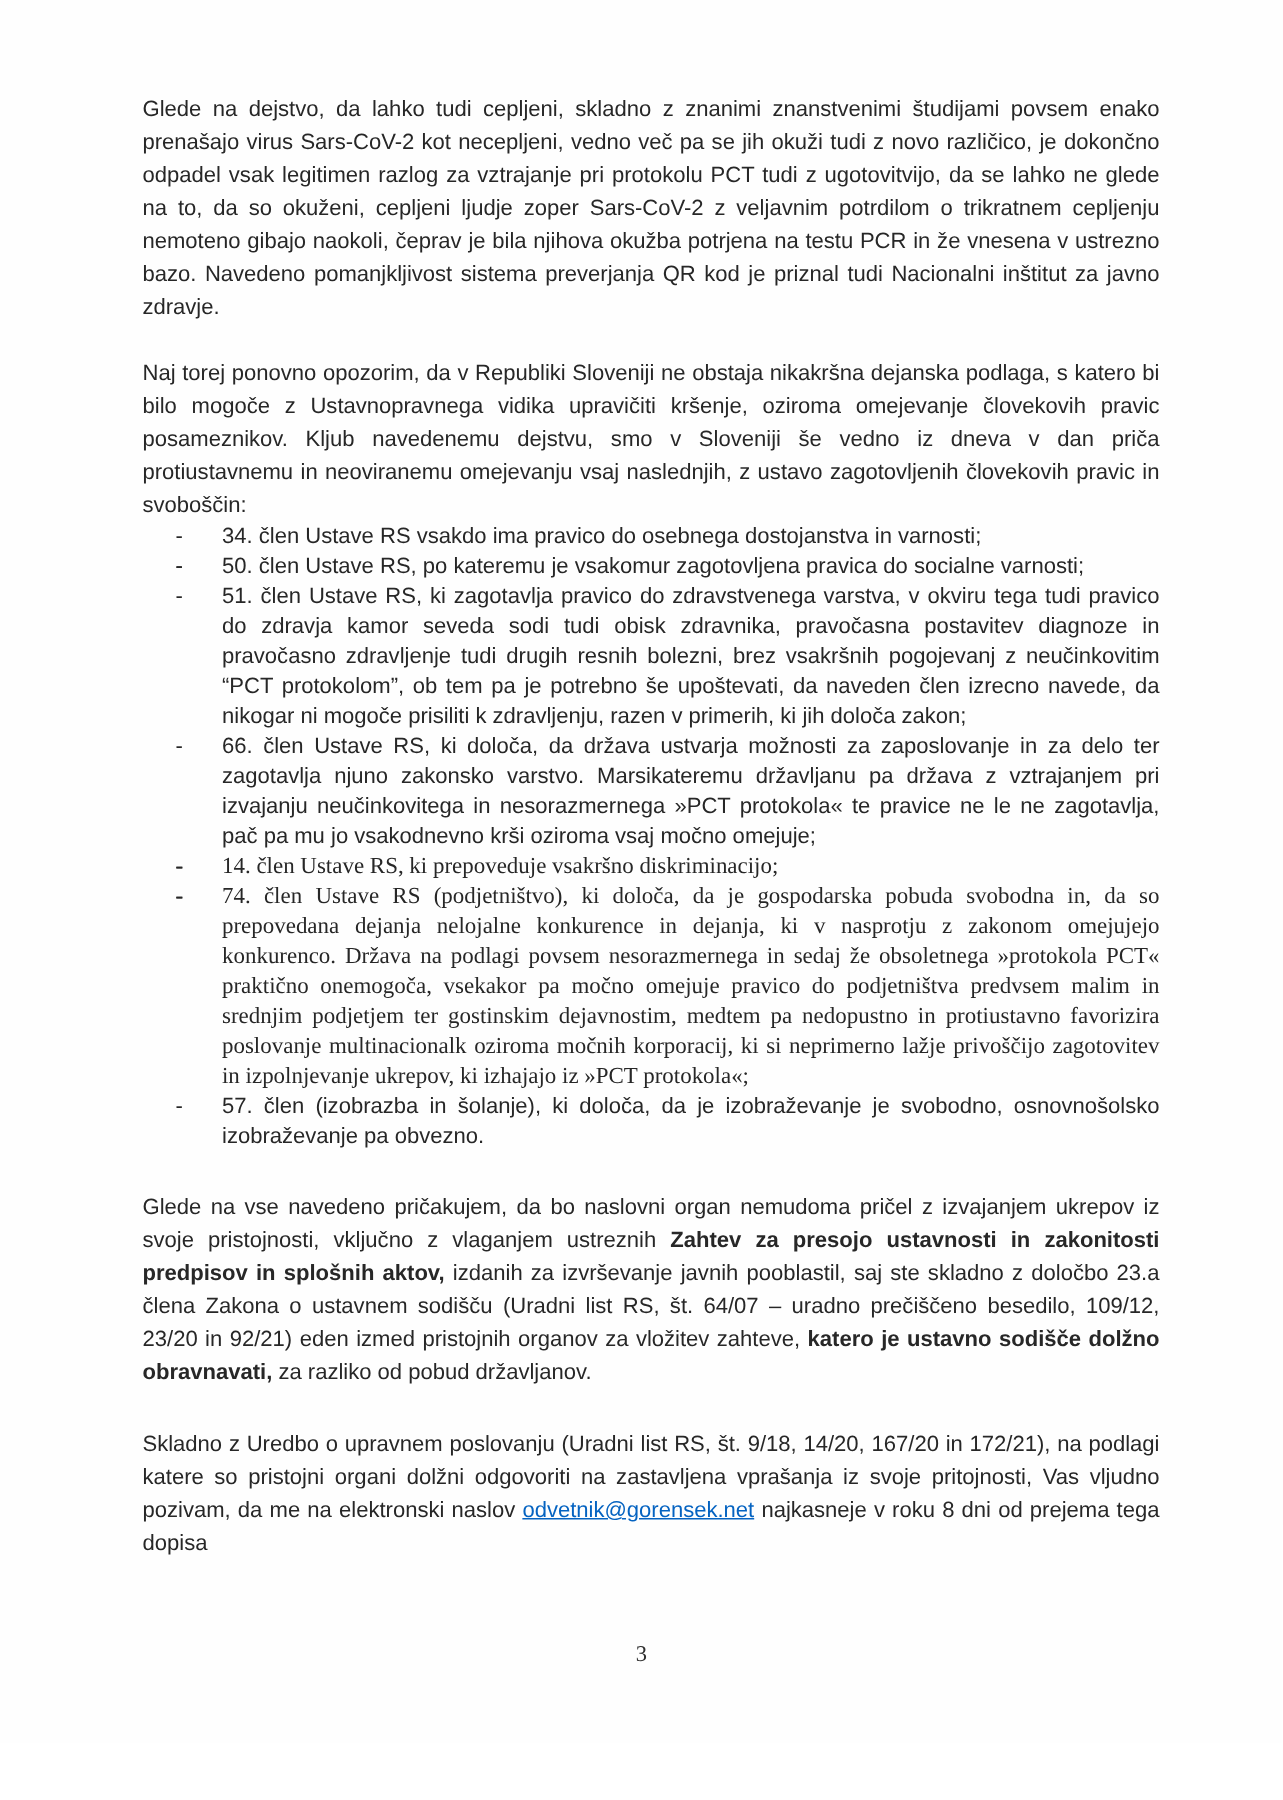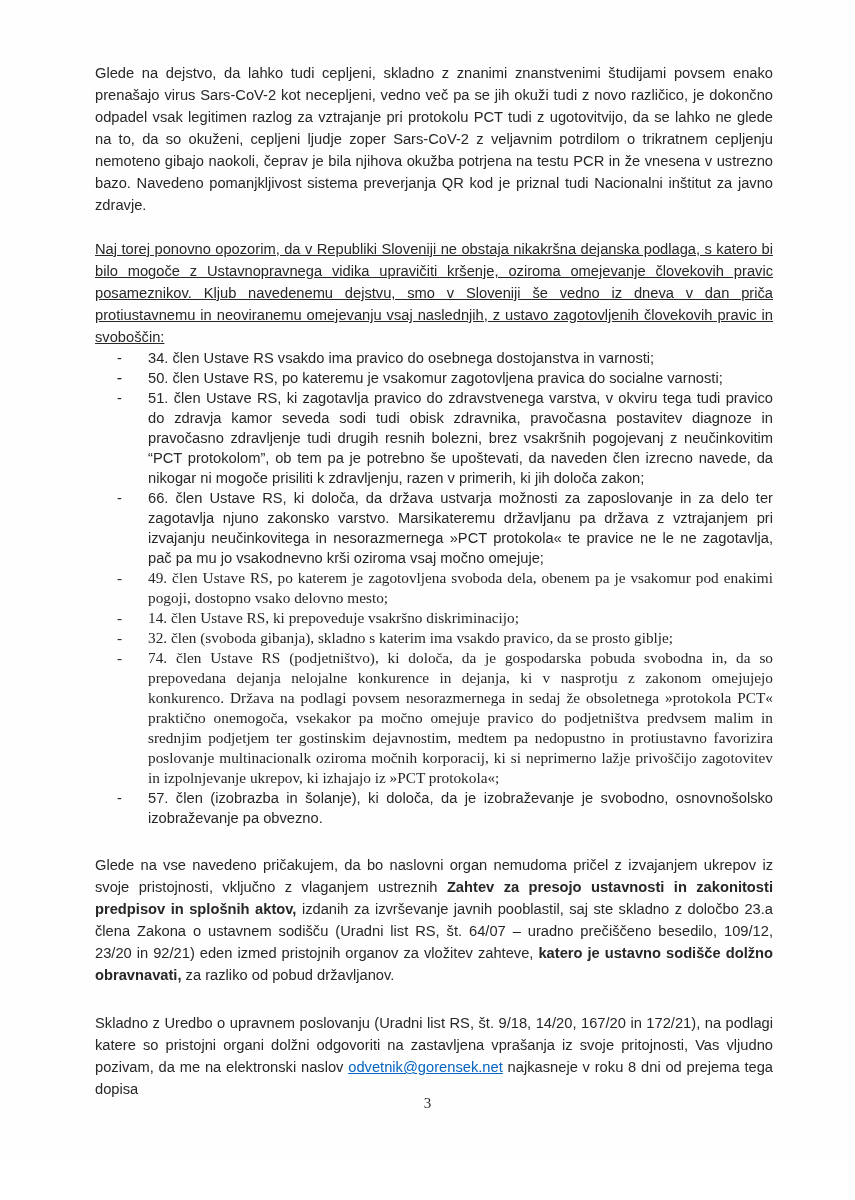--- a/index.html
+++ b/index.html
@@ -16,21 +16,21 @@
   .content {
     position:absolute;
     left:95px; top:62px;
     width:678px;
   }
   .para {
     font-size:14.7px;
     line-height:22px;
     text-align:justify;
   }
-  .para.gap-small { margin-top:22px;text-decoration:underline; }
+  .para.gap-small { margin-top:22px; }
   .para.gap-large { margin-top:26px; }
   .para.gap-med   { margin-top:26px; }
   .list { margin-top:0; }
   .li {
     position:relative;
     padding-left:53px;
     font-size:14.7px;
     line-height:20px;
     text-align:justify;
   }
@@ -62,23 +62,23 @@
     <p class="para">Glede na dejstvo, da lahko tudi cepljeni, skladno z znanimi znanstvenimi študijami povsem enako prenašajo virus Sars-CoV-2 kot necepljeni, vedno več pa se jih okuži tudi z novo različico, je dokončno odpadel vsak legitimen razlog za vztrajanje pri protokolu PCT tudi z ugotovitvijo, da se lahko ne glede na to, da so okuženi, cepljeni ljudje zoper Sars-CoV-2 z veljavnim potrdilom o trikratnem cepljenju nemoteno gibajo naokoli, čeprav je bila njihova okužba potrjena na testu PCR in že vnesena v ustrezno bazo. Navedeno pomanjkljivost sistema preverjanja QR kod je priznal tudi Nacionalni inštitut za javno zdravje.</p>
 
     <p class="para gap-small">Naj torej ponovno opozorim, da v Republiki Sloveniji ne obstaja nikakršna dejanska podlaga, s katero bi bilo mogoče z Ustavnopravnega vidika upravičiti kršenje, oziroma omejevanje človekovih pravic posameznikov. Kljub navedenemu dejstvu, smo v Sloveniji še vedno iz dneva v dan priča protiustavnemu in neoviranemu omejevanju vsaj naslednjih, z ustavo zagotovljenih človekovih pravic in svoboščin:</p>
 
     <div class="list">
         <div class="li"><span class="marker">-</span><span class="li-text">34. člen Ustave RS vsakdo ima pravico do osebnega dostojanstva in varnosti;</span></div>
         <div class="li"><span class="marker">-</span></div>
         <div class="li"><span class="marker">-</span><span class="li-text">50. člen Ustave RS, po kateremu je vsakomur zagotovljena pravica do socialne varnosti;</span></div>
         <div class="li"><span class="marker">-</span><span class="li-text">51. člen Ustave RS, ki zagotavlja pravico do zdravstvenega varstva, v okviru tega tudi pravico do zdravja kamor seveda sodi tudi obisk zdravnika, pravočasna postavitev diagnoze in pravočasno zdravljenje tudi drugih resnih bolezni, brez vsakršnih pogojevanj z neučinkovitim “PCT protokolom”, ob tem pa je potrebno še upoštevati, da naveden člen izrecno navede, da nikogar ni mogoče prisiliti k zdravljenju, razen v primerih, ki jih določa zakon;</span></div>
         <div class="li"><span class="marker">-</span><span class="li-text">66. člen Ustave RS, ki določa, da država ustvarja možnosti za zaposlovanje in za delo ter zagotavlja njuno zakonsko varstvo. Marsikateremu državljanu pa država z vztrajanjem pri izvajanju neučinkovitega in nesorazmernega »PCT protokola« te pravice ne le ne zagotavlja, pač pa mu jo vsakodnevno krši oziroma vsaj močno omejuje;</span></div>
-        <div class="li serif"><span class="marker">-</span><span class="li-text">49. člen Ustave RS, po katerem je zagotovljena svoboda dela, obenem pa je vsakomur pod enakimi pogoji, dostopno vsako delovno mesto;</span></div>
+        <div class="li serif"><span class="marker">-</span></div>
         <div class="li serif"><span class="marker">-</span><span class="li-text">14. člen Ustave RS, ki prepoveduje vsakršno diskriminacijo;</span></div>
-        <div class="li serif"><span class="marker">-</span><span class="li-text">32. člen (svoboda gibanja), skladno s katerim ima vsakdo pravico, da se prosto giblje;</span></div>
+        <div class="li serif"><span class="marker">-</span></div>
         <div class="li serif"><span class="marker">-</span><span class="li-text">74. člen Ustave RS (podjetništvo), ki določa, da je gospodarska pobuda svobodna in, da so prepovedana dejanja nelojalne konkurence in dejanja, ki v nasprotju z zakonom omejujejo konkurenco. Država na podlagi povsem nesorazmernega in sedaj že obsoletnega »protokola PCT« praktično onemogoča, vsekakor pa močno omejuje pravico do podjetništva predvsem malim in srednjim podjetjem ter gostinskim dejavnostim, medtem pa nedopustno in protiustavno favorizira poslovanje multinacionalk oziroma močnih korporacij, ki si neprimerno lažje privoščijo zagotovitev in izpolnjevanje ukrepov, ki izhajajo iz »PCT protokola«;</span></div>
         <div class="li"><span class="marker">-</span><span class="li-text">57. člen (izobrazba in šolanje), ki določa, da je izobraževanje je svobodno, osnovnošolsko izobraževanje pa obvezno.</span></div>
       </div>
 
     <p class="para gap-large"><span>Glede na vse navedeno pričakujem, da bo naslovni organ nemudoma pričel z izvajanjem ukrepov iz svoje pristojnosti, vključno z vlaganjem ustreznih </span><b>Zahtev za presojo ustavnosti in zakonitosti predpisov in splošnih aktov,</b><span> izdanih za izvrševanje javnih pooblastil, saj ste skladno z določbo 23.a člena Zakona o ustavnem sodišču (Uradni list RS, št. 64/07 – uradno prečiščeno besedilo, 109/12, 23/20 in 92/21) eden izmed pristojnih organov za vložitev zahteve, </span><b>katero je ustavno sodišče dolžno obravnavati,</b><span> za razliko od pobud državljanov.</span></p>
 
     <p class="para gap-med"><span>Skladno z Uredbo o upravnem poslovanju (Uradni list RS, št. 9/18, 14/20, 167/20 in 172/21), na podlagi katere so pristojni organi dolžni odgovoriti na zastavljena vprašanja iz svoje pritojnosti, Vas vljudno pozivam, da me na elektronski naslov </span><a class="link" href="#">odvetnik@gorensek.net</a><span> najkasneje v roku 8 dni od prejema tega dopisa</span></p>
 
   </div>
 

